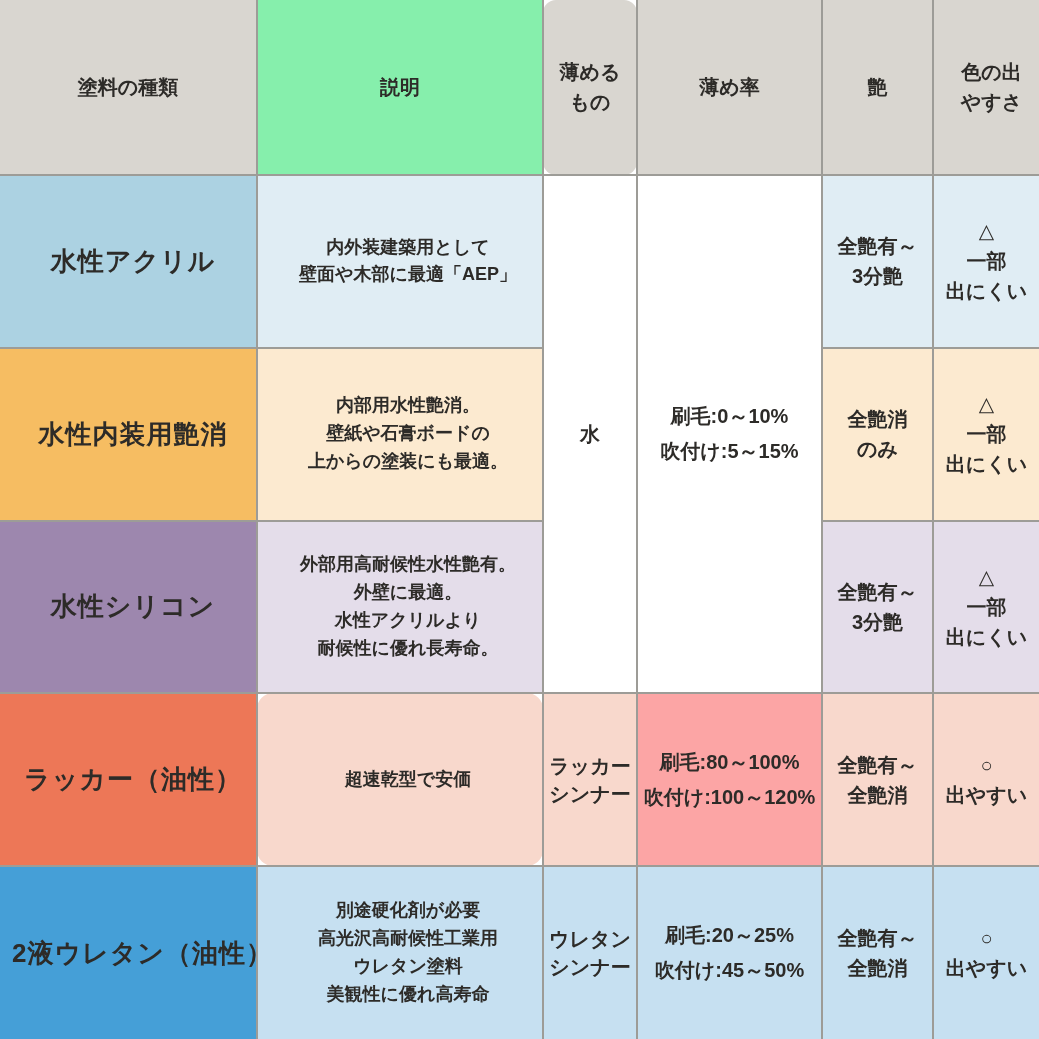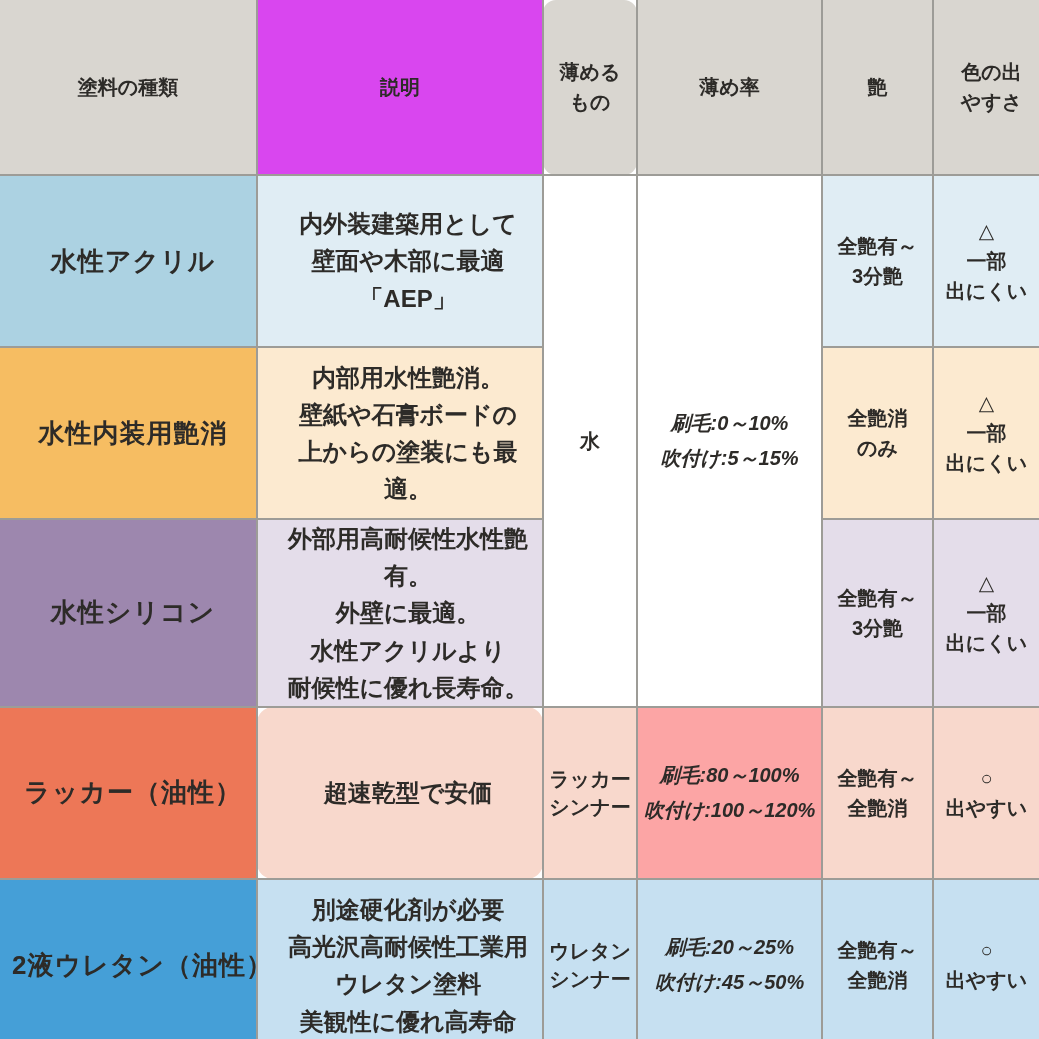--- a/index.html
+++ b/index.html
@@ -17,23 +17,23 @@
     vertical-align: middle;
     padding: 0 2px;
     font-weight: bold;
     color: var(--text-color, #2d2b28);
   }
   thead tr { height: 175px; }
   tbody tr { height: 172px; }
   th { font-size: 20px; line-height: 1.5; font-weight: bold; }
   td.name  { font-size: 26px; letter-spacing: 1px; padding-left: 12px; }
   td.name div { white-space: nowrap; }
-  td.desc  { font-size: 24px; line-height: 1.55; padding-left: 18px; }
+  td.desc  { font-size: 18px; line-height: 1.55; padding-left: 18px; }
   td.small { font-size: 20px; line-height: 1.5; }
-  td.ratio { font-size: 20px; line-height: 1.75; font-style: italic; }
+  td.ratio { font-size: 20px; line-height: 1.75; }
   td.ratio div { white-space: nowrap; }
   td.thin  { font-size: 20px; line-height: 1.4; }
 </style>
 </head>
 <body>
 
 <div class="sheet">
   <table class="paint-table">
     <colgroup>
       <col style="width:257px">
@@ -41,21 +41,21 @@
       <col style="width:94px">
       <col style="width:185px">
       <col style="width:111px">
       <col style="width:106px">
     </colgroup>
     <thead>
       <tr>
         <th style="background-color: rgb(217, 214, 208);">
           <div>塗料の種類</div>
         </th>
-        <th style="background-color: #d946ef;">
+        <th style="background-color: #86efac;">
           <div>説明</div>
         </th>
         <th style="background-color: rgb(217, 214, 208); border-radius: 13px;">
           <div>薄める</div>
           <div>もの</div>
         </th>
         <th style="background-color: rgb(217, 214, 208);">
           <div>薄め率</div>
         </th>
         <th style="background-color: rgb(217, 214, 208);">

